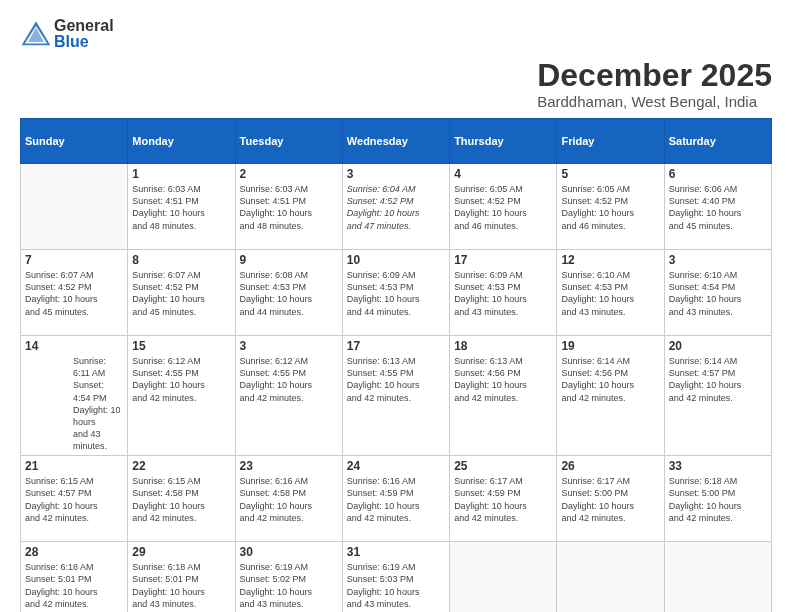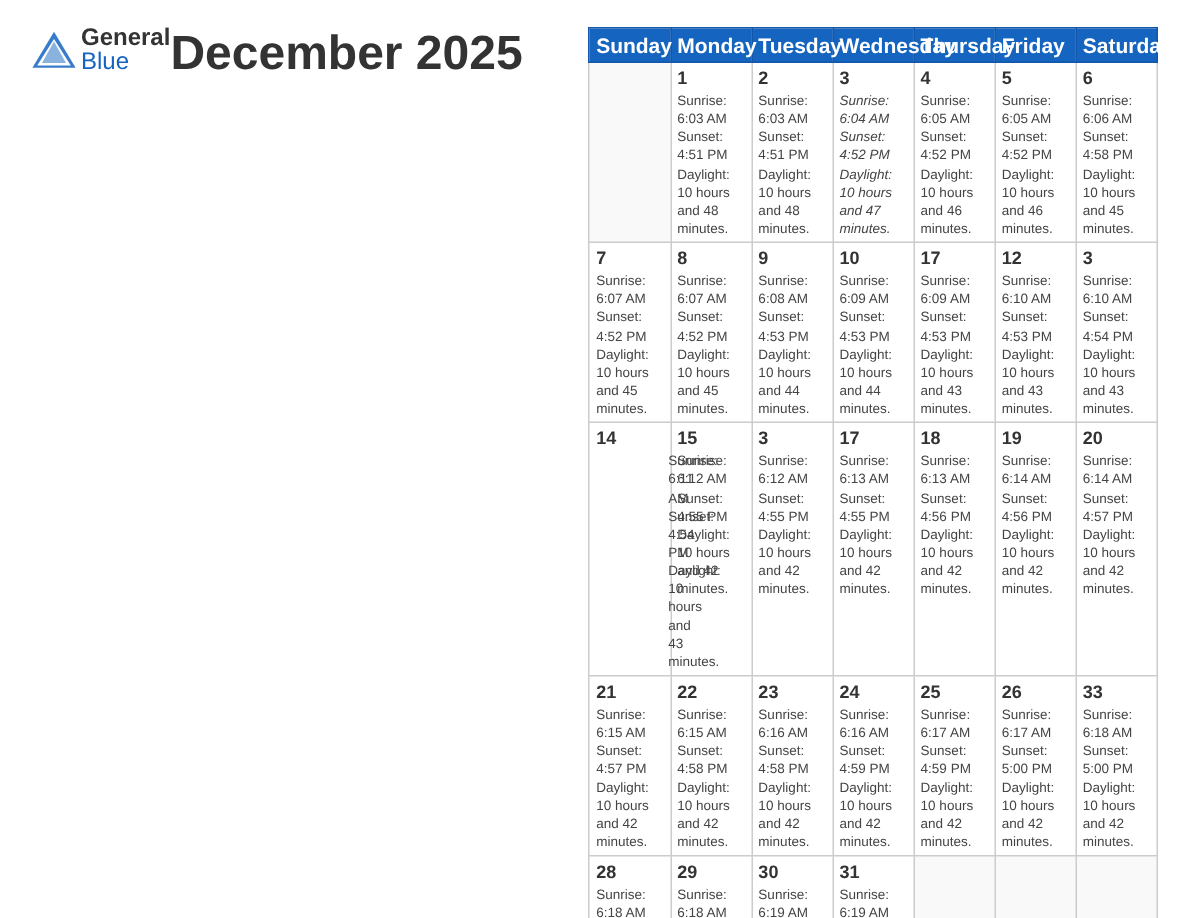--- a/index.html
+++ b/index.html
@@ -8,31 +8,31 @@
       height: 612px;
       font-family: Arial, sans-serif;
       background: #fff;
       overflow: hidden;
     }
     .page {
       width: 792px;
       height: 612px;
       padding: 18px 20px 14px 20px;
       display: flex;
-      flex-direction: row;
-      gap: 44px;
+      flex-direction: column;
     }
     .header {
       display: flex;
       justify-content: space-between;
       align-items: flex-start;
       margin-bottom: 8px;
     }
     .title-block {
       text-align: left;
+      margin-top: 40px;
     }
     .main-title {
       font-size: 32px;
       font-weight: bold;
       color: #333;
       line-height: 1.1;
     }
     .subtitle {
       font-size: 15px;
       color: #555;
@@ -40,23 +40,23 @@
     .calendar {
       flex: 1;
       border: 1px solid #ccc;
       border-collapse: collapse;
       width: 100%;
       table-layout: fixed;
     }
     .calendar th {
       background: #1565c0;
       color: #fff;
-      font-size: 14px;
+      font-size: 11px;
       font-weight: bold;
-      padding: 3px 4px;
+      padding: 16px 4px;
       text-align: left;
       border: 1px solid #1457a8;
     }
     .calendar td {
       border: 1px solid #ccc;
       vertical-align: top;
       padding: 3px 4px;
       font-size: 9.5px;
       color: #333;
       height: 86px;
@@ -84,40 +84,41 @@
     .logo-svg {
       width: 32px;
       height: 32px;
     }
     .logo-label {
       display: flex;
       flex-direction: column;
       line-height: 1.0;
     }
     .logo-gen { font-size: 16px; font-weight: bold; color: #333; }
-    .logo-blu { font-size: 16px; font-weight: normal; color: #1565c0; }
+    .logo-blu { font-size: 16px; font-weight: bold; color: #1565c0; }
   </style>
 </head>
 <body>
 
 <div class="page">
   <div class="header">
     <div class="logo-wrapper">
       <svg class="logo-svg" viewBox="0 0 40 36">
         <polygon points="20,2 38,32 2,32" fill="#1565c0" opacity="0.85"></polygon>
         <polygon points="20,8 34,30 6,30" fill="white"></polygon>
         <polygon points="20,10 30,28 10,28" fill="#1565c0" opacity="0.5"></polygon>
       </svg>
       <div class="logo-label">
         <span class="logo-gen">General</span>
         <span class="logo-blu">Blue</span>
       </div>
     </div>
     <div class="title-block">
       <div class="main-title">December 2025</div>
+      <div class="subtitle">Barddhaman, West Bengal, India</div>
     </div>
   </div>
 
   <table class="calendar">
     <thead>
       <tr>
         <th>Sunday</th>
         <th>Monday</th>
         <th>Tuesday</th>
         <th>Wednesday</th>
@@ -160,21 +161,21 @@
           <td>
             <span class="day-num">5</span>
             <div class="day-info" style="white-space: pre-line;">Sunrise: 6:05 AM
 Sunset: 4:52 PM
 Daylight: 10 hours
 and 46 minutes.</div>
           </td>
           <td>
             <span class="day-num">6</span>
             <div class="day-info" style="white-space: pre-line;">Sunrise: 6:06 AM
-Sunset: 4:58 PM
+Sunset: 4:40 PM
 Daylight: 10 hours
 and 45 minutes.</div>
           </td>
         </tr>
         <tr>
           <td>
             <span class="day-num">7</span>
             <div class="day-info" style="white-space: pre-line;">Sunrise: 6:07 AM
 Sunset: 4:52 PM
 Daylight: 10 hours

